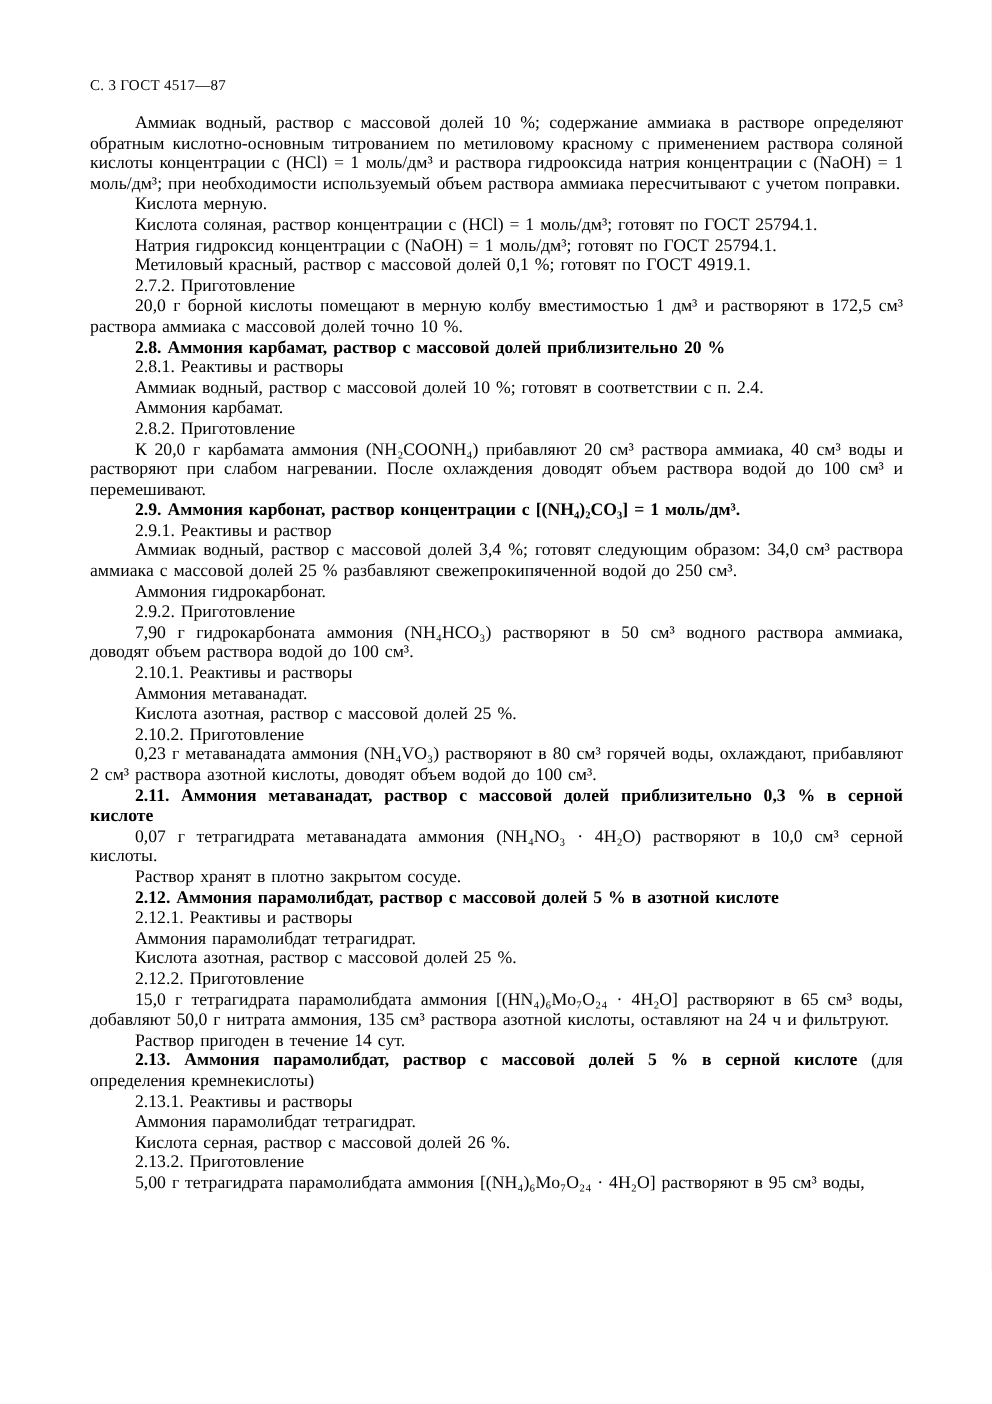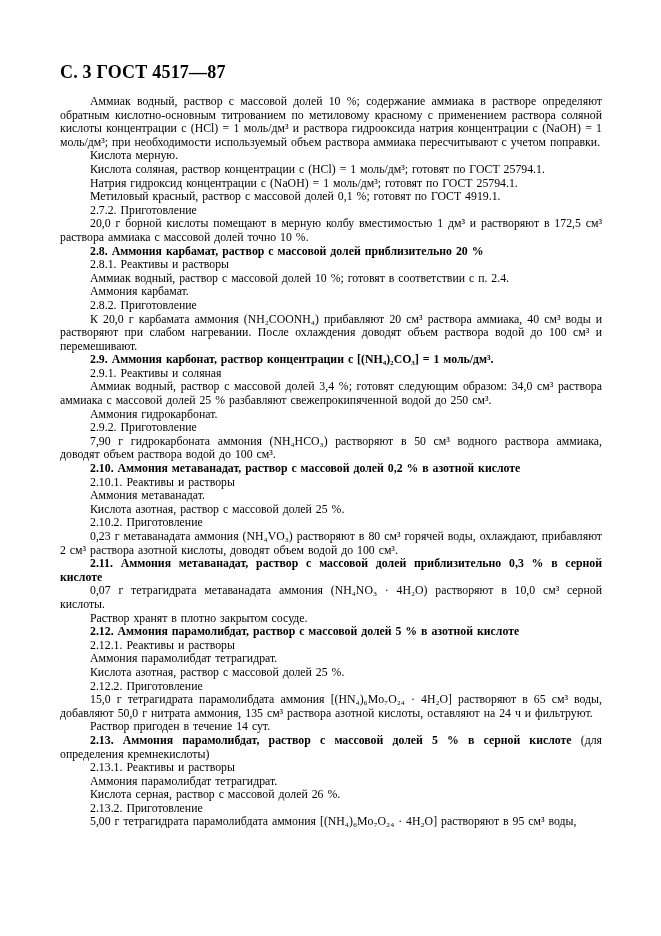--- a/index.html
+++ b/index.html
@@ -17,24 +17,24 @@
     overflow: hidden;
     margin: 0 auto;
   }
   .content {
     position: absolute;
     left: 60px;
     top: 48px;
     width: 542px;
   }
   .doc-header {
-    font-size: 18px;
-    font-weight: bold;
+    font-size: 10px;
+    font-weight: normal;
     letter-spacing: 0.2px;
-    margin: 14px 0 12px 0;
+    margin: 4px 0 12px 0;
   }
   .doc-body p {
     margin: 0;
     font-size: 11.8px;
     line-height: 13.6px;
     text-align: justify;
     text-indent: 30px;
     word-spacing: 1px;
   }
   .doc-body p.heading {
@@ -58,26 +58,25 @@
         <p>Метиловый красный, раствор с массовой долей 0,1 %; готовят по ГОСТ 4919.1.</p>
         <p>2.7.2. Приготовление</p>
         <p>20,0 г борной кислоты помещают в мерную колбу вместимостью 1 дм³ и растворяют в 172,5 см³ раствора аммиака с массовой долей точно 10 %.</p>
         <p class="heading">2.8. Аммония карбамат, раствор с массовой долей приблизительно 20 %</p>
         <p>2.8.1. Реактивы и растворы</p>
         <p>Аммиак водный, раствор с массовой долей 10 %; готовят в соответствии с п. 2.4.</p>
         <p>Аммония карбамат.</p>
         <p>2.8.2. Приготовление</p>
         <p>К 20,0 г карбамата аммония (NH₂COONH₄) прибавляют 20 см³ раствора аммиака, 40 см³ воды и растворяют при слабом нагревании. После охлаждения доводят объем раствора водой до 100 см³ и перемешивают.</p>
         <p class="heading">2.9. Аммония карбонат, раствор концентрации c [(NH₄)₂CO₃] = 1 моль/дм³.</p>
-        <p>2.9.1. Реактивы и соляная</p>
+        <p>2.9.1. Реактивы и раствор</p>
         <p>Аммиак водный, раствор с массовой долей 3,4 %; готовят следующим образом: 34,0 см³ раствора аммиака с массовой долей 25 % разбавляют свежепрокипяченной водой до 250 см³.</p>
         <p>Аммония гидрокарбонат.</p>
         <p>2.9.2. Приготовление</p>
         <p>7,90 г гидрокарбоната аммония (NH₄HCO₃) растворяют в 50 см³ водного раствора аммиака, доводят объем раствора водой до 100 см³.</p>
-        <p class="heading">2.10. Аммония метаванадат, раствор с массовой долей 0,2 % в азотной кислоте</p>
         <p>2.10.1. Реактивы и растворы</p>
         <p>Аммония метаванадат.</p>
         <p>Кислота азотная, раствор с массовой долей 25 %.</p>
         <p>2.10.2. Приготовление</p>
         <p>0,23 г метаванадата аммония (NH₄VO₃) растворяют в 80 см³ горячей воды, охлаждают, прибавляют 2 см³ раствора азотной кислоты, доводят объем водой до 100 см³.</p>
         <p class="heading">2.11. Аммония метаванадат, раствор с массовой долей приблизительно 0,3 % в серной кислоте</p>
         <p>0,07 г тетрагидрата метаванадата аммония (NH₄NO₃ · 4H₂O) растворяют в 10,0 см³ серной кислоты.</p>
         <p>Раствор хранят в плотно закрытом сосуде.</p>
         <p class="heading">2.12. Аммония парамолибдат, раствор с массовой долей 5 % в азотной кислоте</p>
         <p>2.12.1. Реактивы и растворы</p>

